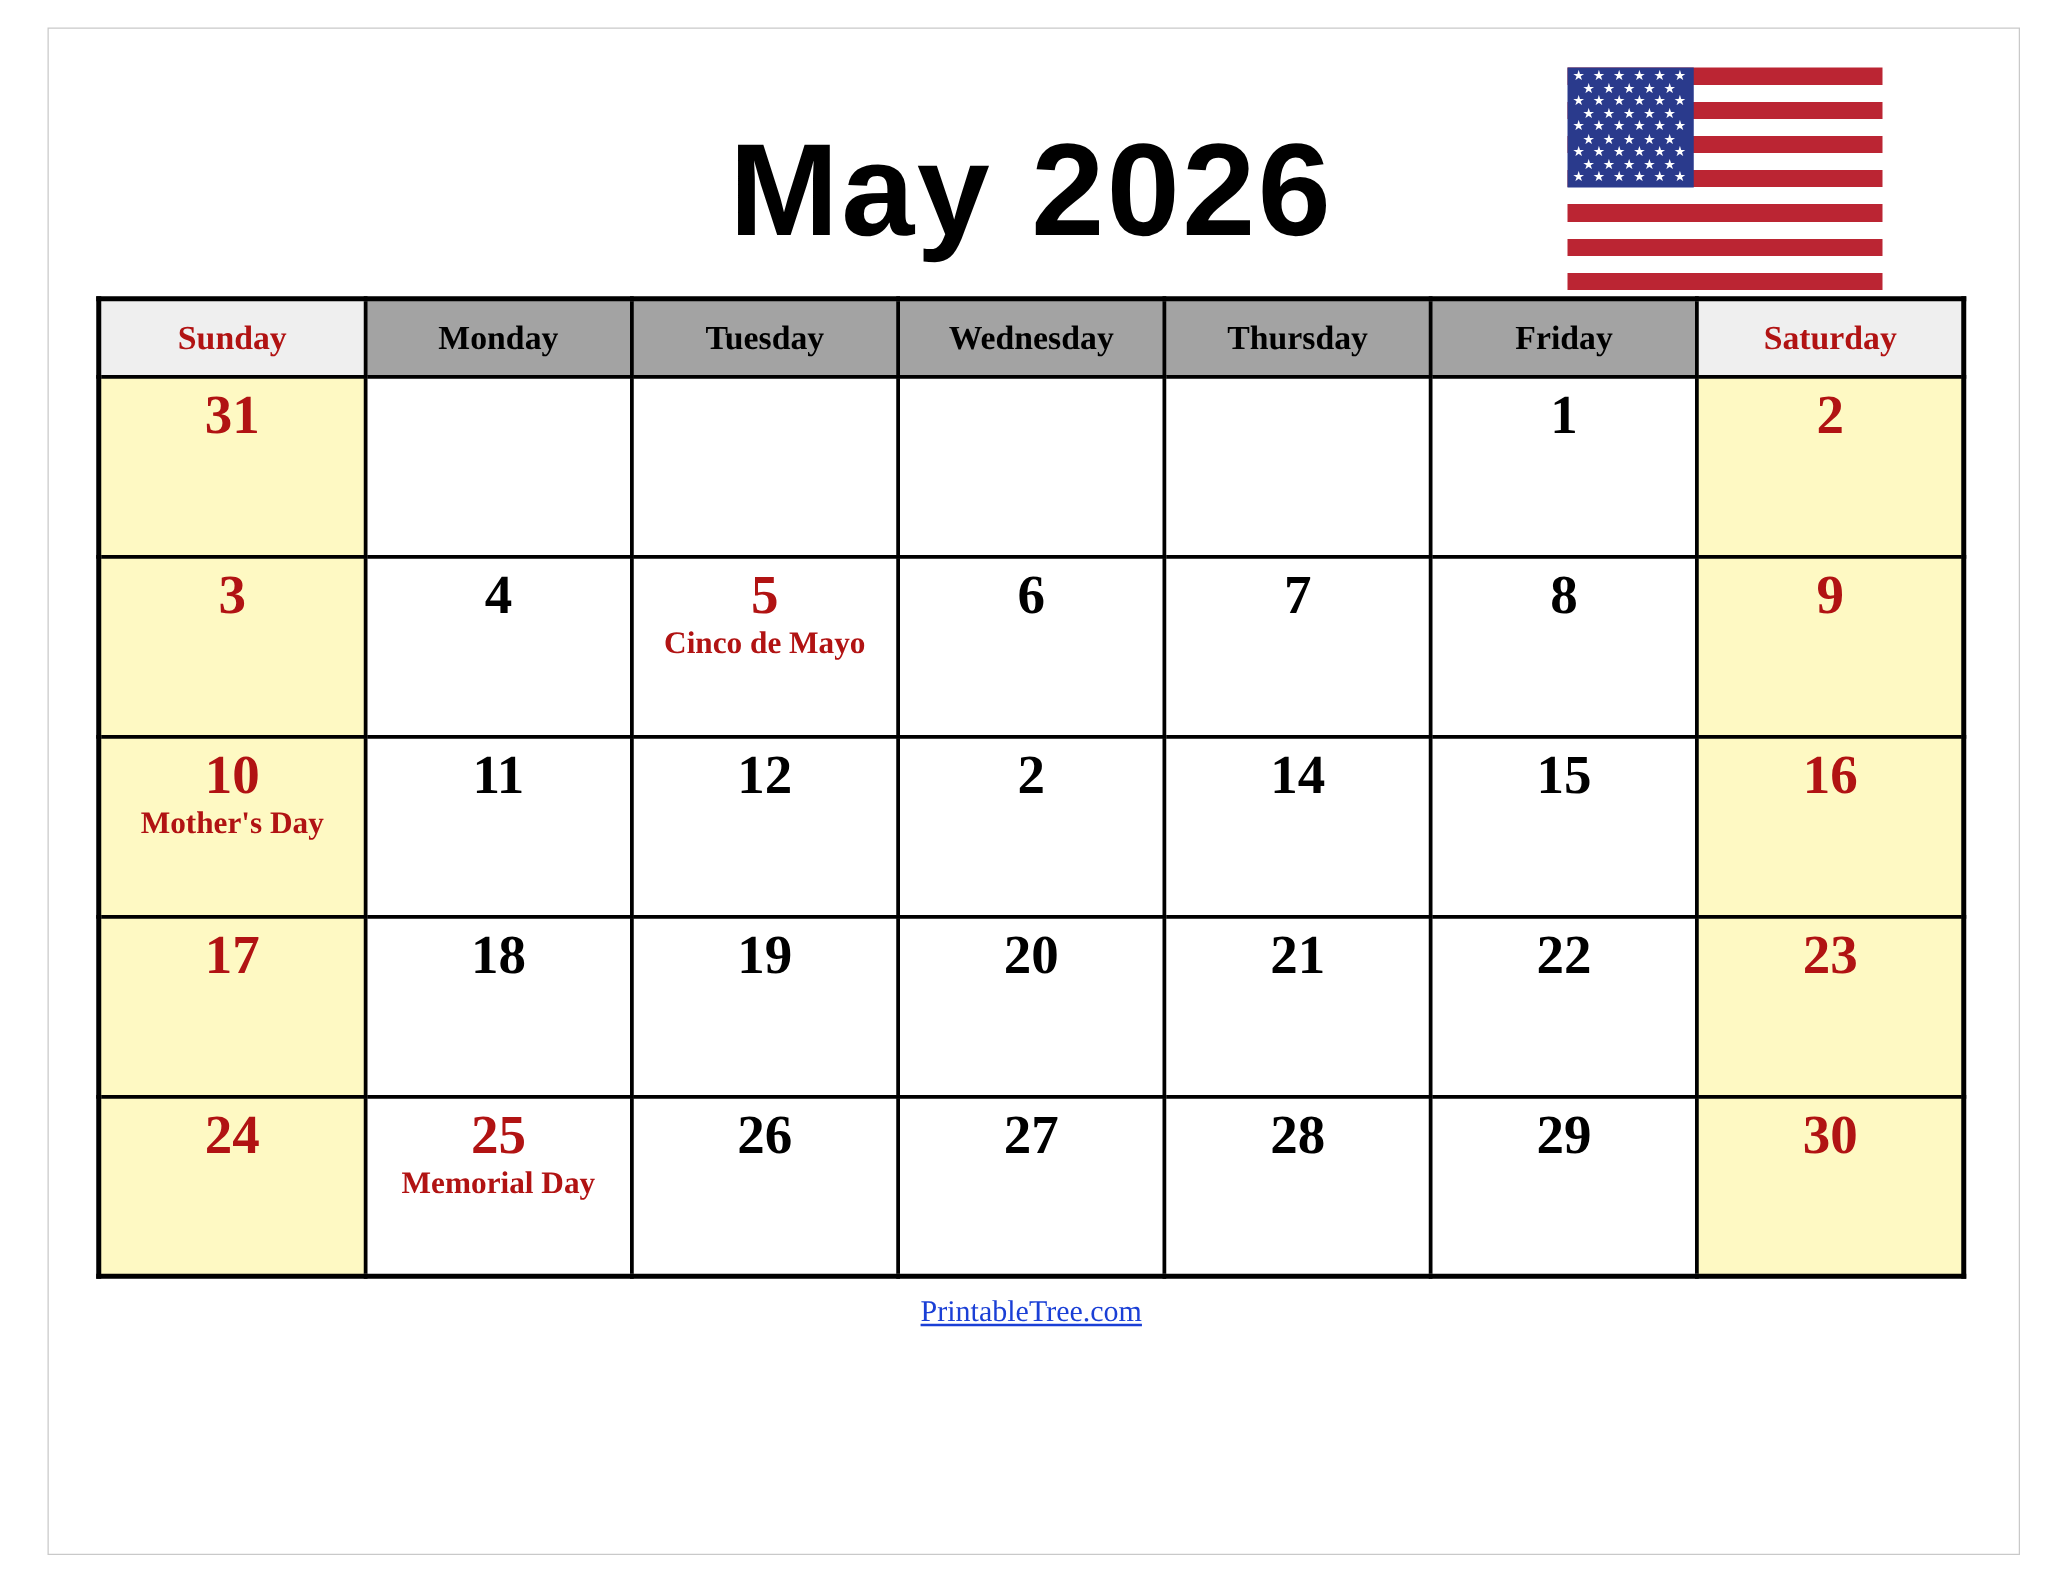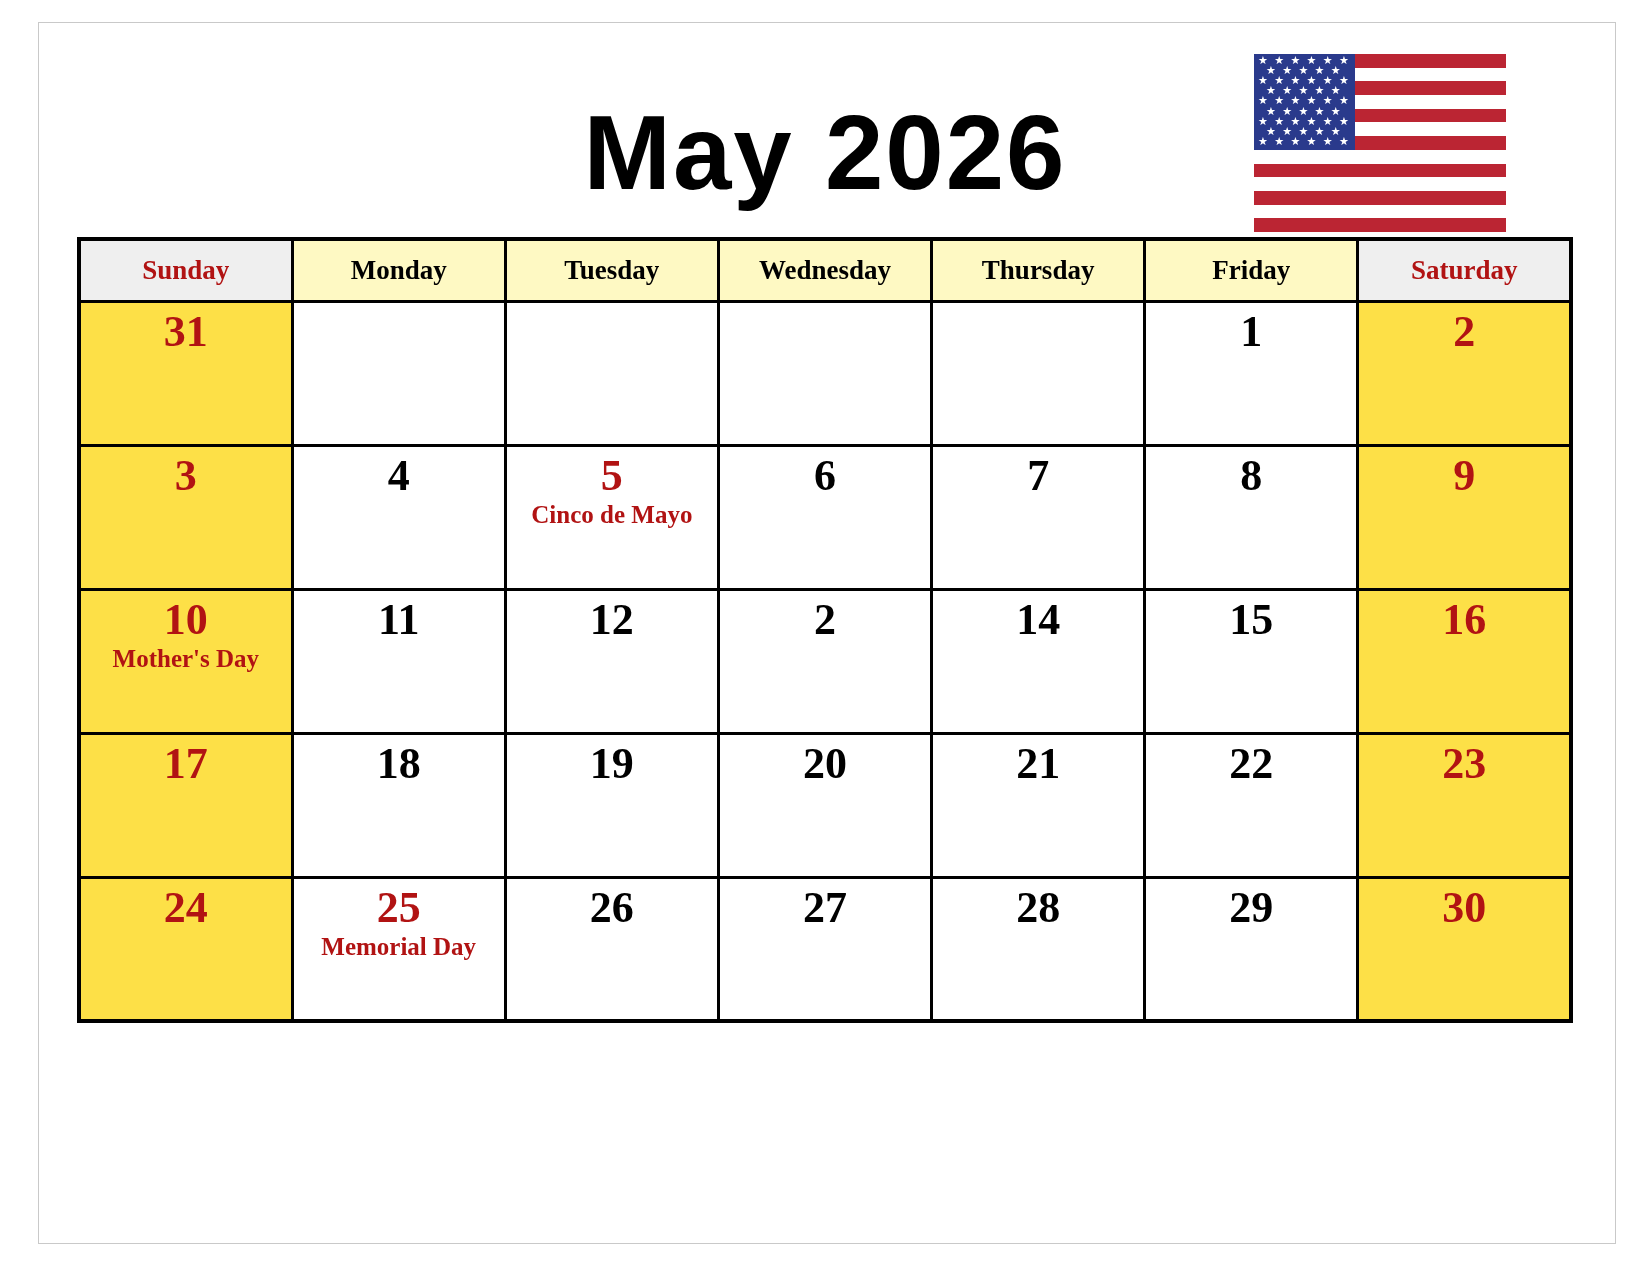--- a/index.html
+++ b/index.html
@@ -108,31 +108,31 @@
     font-weight: bold;
     color: #000000;
     background: #efefef;
     text-align: center;
     vertical-align: middle;
   }
   .cal th.weekend {
     color: #b11313;
   }
   .cal th.weekday {
-    background: #fef9c3;
+    background: #a3a3a3;
   }
   .cal td {
     height: 144px;
     vertical-align: top;
     background: #ffffff;
     padding: 6px 0 0 0;
     text-align: center;
   }
   .cal td.weekend-cell {
-    background: #fde047;
+    background: #fef9c3;
   }
   .daynum {
     font-family: "Liberation Serif", serif;
     font-weight: bold;
     font-size: 44px;
     line-height: 1.05;
     color: #000000;
     display: block;
   }
   .daynum.red {
@@ -354,13 +354,16 @@
           <td>
             <span class="daynum">29</span>
           </td>
           <td class="weekend-cell">
             <span class="daynum red">30</span>
           </td>
         </tr>
       </tbody>
   </table>
 
+  <div class="footer">
+    <a href="#">PrintableTree.com</a>
+  </div>
 </div>
 
 </body></html>

